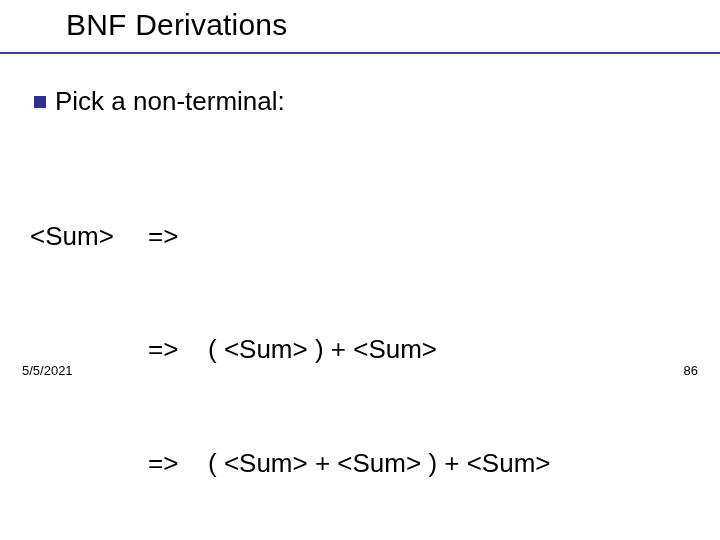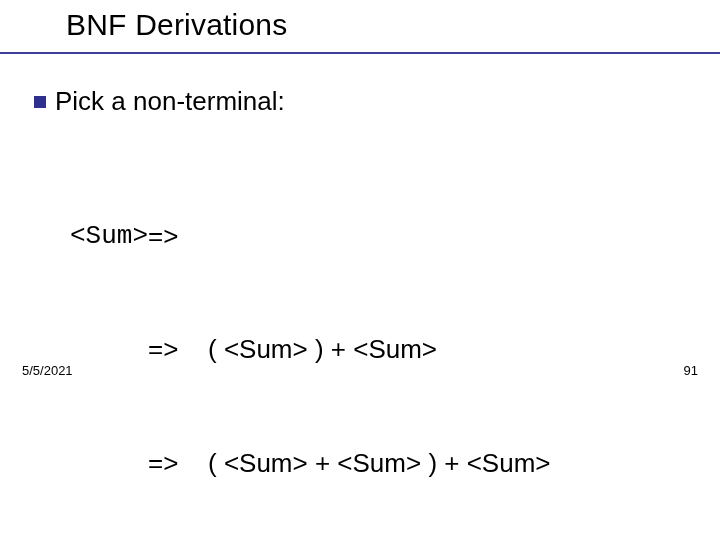--- a/index.html
+++ b/index.html
@@ -61,22 +61,21 @@
     margin-top: 16px;
     margin-left: 0px;
     white-space: pre;
   }
   .deriv-row {
     display: flex;
   }
   .lhs-col {
     display: inline-block;
     width: 118px;
-    text-align: right;
-    font-family: Liberation Mono, monospace;
+    text-align: left;
   }
   .arrow-col {
     display: inline-block;
     width: 60px;
   }
   .rhs-col {
     display: inline-block;
   }
   .footer-date {
     position: absolute;
@@ -126,15 +125,15 @@
         <span class="arrow-col">=&gt;</span>
         <span class="rhs-col">( &lt;Sum&gt; + &lt;Sum&gt; ) + &lt;Sum&gt;</span>
       </div>
       
       
     </div>
 
   </div>
 
   <div class="footer-date">5/5/2021</div>
-  <div class="footer-page">91</div>
+  <div class="footer-page">86</div>
 
 </div>
 
 </body></html>

